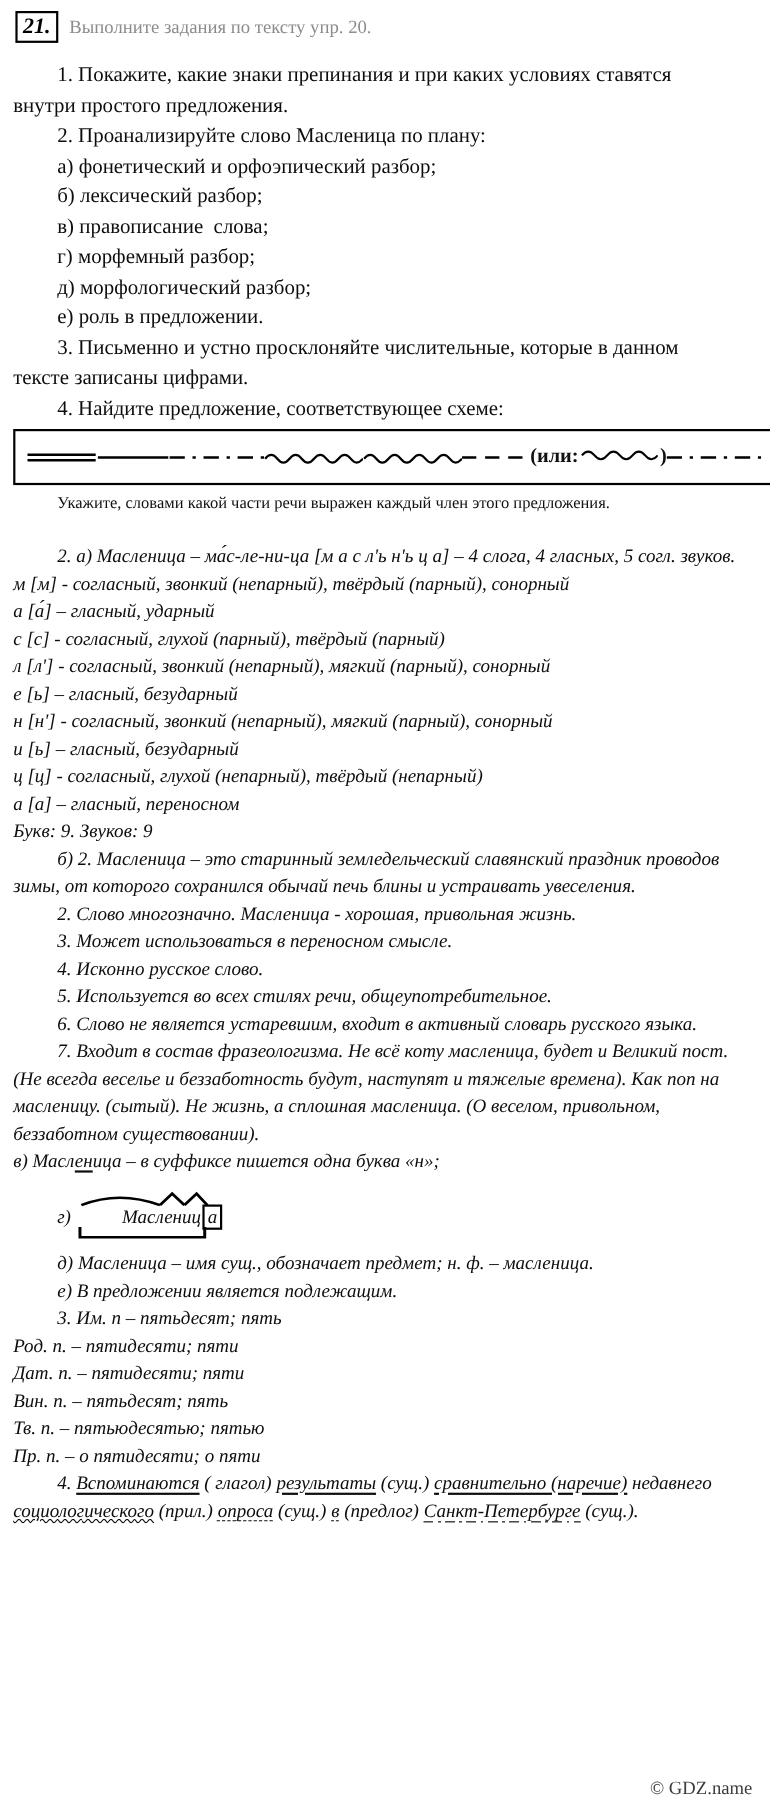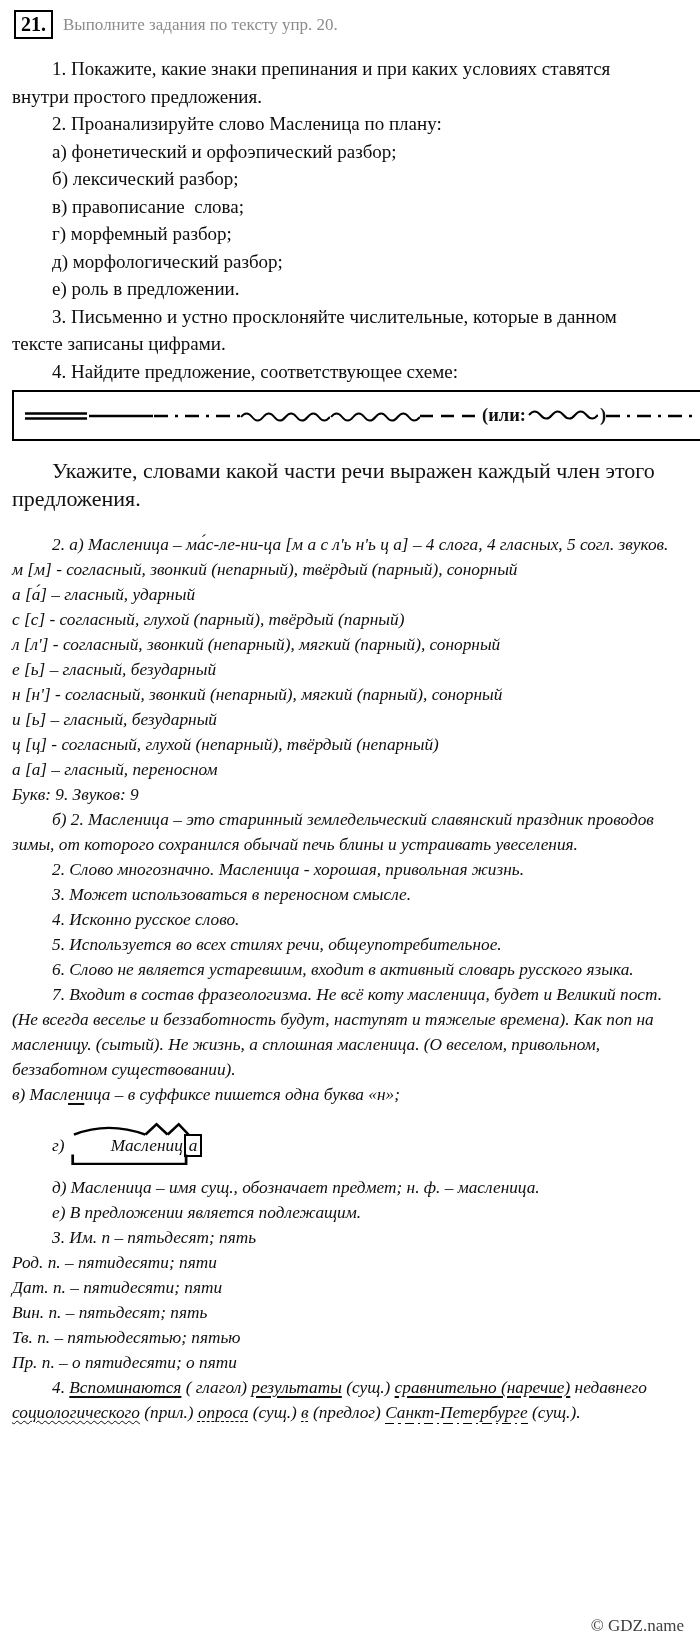--- a/index.html
+++ b/index.html
@@ -10,39 +10,39 @@
     font-family: "Liberation Serif", serif;
     position: relative;
     overflow: hidden;
   }
   .page { padding: 10px 30px 0 12px; }
 
   
   .hdr { display: flex; align-items: center; gap: 10px; padding-left: 2px; }
   .hdr-num {
     border: 2px solid #000; padding: 0px 5px 1px 5px;
-    font-weight: bold; font-size: 20px; line-height: 24px; color: #000;
+    font-weight: bold; font-size: 20px; line-height: 24px; color: #000; font-style: italic;
   }
   .hdr-text { color: #8c8c8c; font-size: 17px; }
 
   
   .tasks { margin-top: 16px; font-size: 19px; line-height: 27.5px; color: #0d0d0d; }
   .tline { text-indent: 40px; }
 
   
   .scheme-row { display: flex; align-items: center; margin: 5px 0 2px 0; }
   .scheme-box {
     border: 2px solid #000; flex: 1;
     display: flex; align-items: center; justify-content: space-between;
     padding: 13px 10px;
   }
   .seg { display: inline-flex; align-items: center; }
   .seg-or { gap: 2px; font-weight: bold; font-size: 18.5px; }
 
-  .after-scheme { font-size: 22px; line-height: 27.5px; text-indent: 40px; margin-top: 16px; }
+  .after-scheme { font-size: 15px; line-height: 27.5px; text-indent: 40px; margin-top: 4px; }
 
   
   .answer { margin-top: 20px; font-style: italic; font-size: 17.3px; line-height: 25px; color: #0d0d0d; }
   .para { margin: 0; }
   .para.indent { text-indent: 40px; }
   .para.gap-top { margin-top: 6px; }
 
   .r-plain {}
   .r-u-solid   { text-decoration: underline solid; text-decoration-thickness: 1.5px; text-underline-offset: 3px; }
   .r-u-wavy    { text-decoration: underline wavy; text-decoration-thickness: 1px; text-underline-offset: 2px; }

